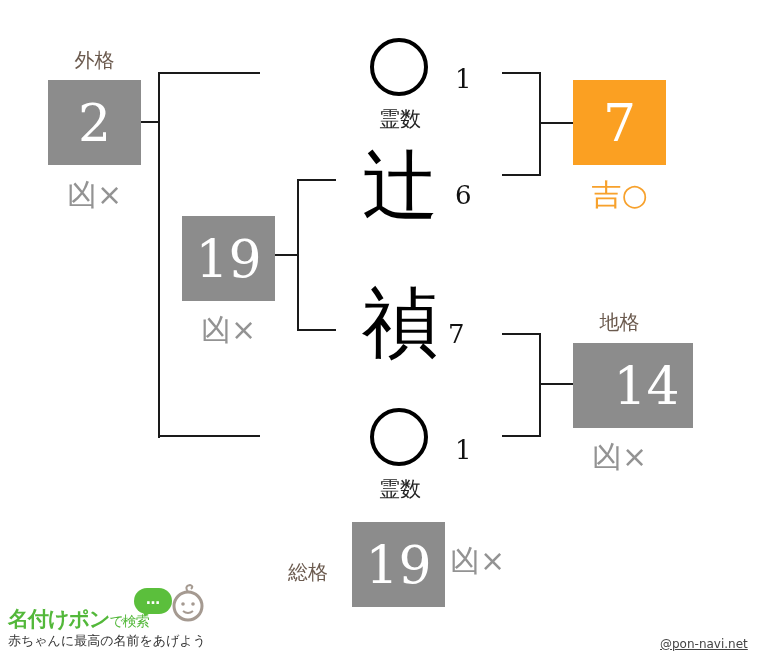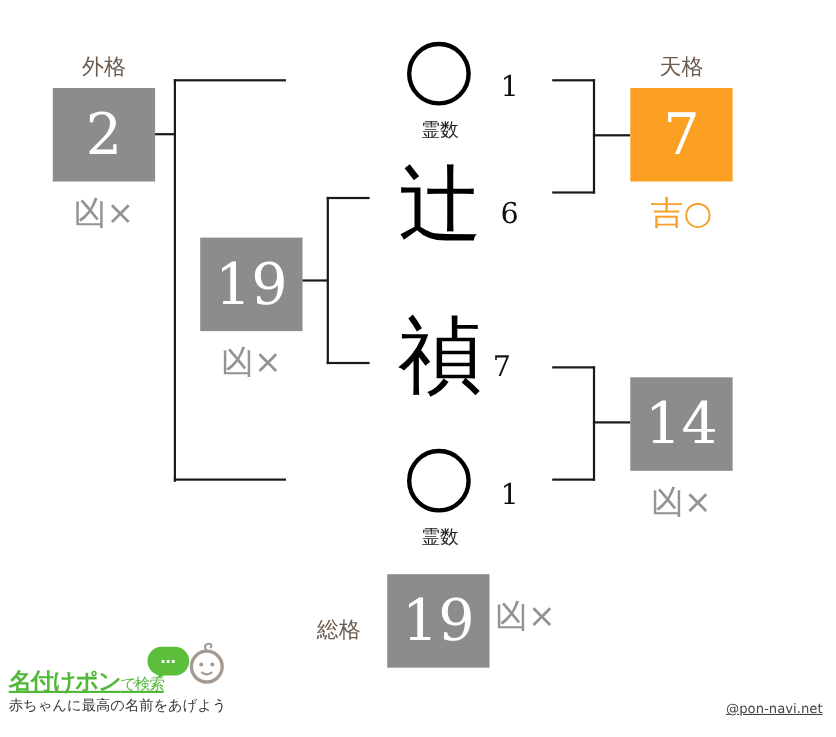--- a/index.html
+++ b/index.html
@@ -11,22 +11,22 @@
     color:#ffffff; font-family:"DejaVu Serif", "Liberation Serif", serif; font-size:52px; line-height:1; }
   .box.gray { background:#8c8c8c; }
   .box.orange { background:#fba022; }
   .verdict { font-size:30px; text-align:center; width:93px; line-height:34px; color:#939393; }
   .verdict.good { color:#f7a12c; }
   .hl { position:absolute; height:2px; background:#1a1a1a; }
   .vl { position:absolute; width:2px; background:#1a1a1a; }
   .char { font-family:"DejaVu Serif", "Liberation Serif", serif; font-size:76px; color:#000; line-height:1; width:90px; text-align:center; }
   .circle { width:58px; height:58px; border:4px solid #000; border-radius:50%; box-sizing:border-box; }
   .stroke { font-family:"DejaVu Serif", "Liberation Serif", serif; font-size:26px; color:#111; line-height:1; }
-  .reisu { font-size:17px; color:#222; width:60px; text-align:center; line-height:22px; }
-  .logo-title { color:#53b83a; font-size:21px; font-weight:bold; letter-spacing:-1px;text-decoration:underline; }
+  .reisu { font-size:21px; color:#222; width:60px; text-align:center; line-height:22px; }
+  .logo-title { color:#53b83a; font-size:21px; font-weight:bold; letter-spacing:-1px; }
   .logo-title small { font-size:14px; font-weight:normal; }
   .logo-sub { color:#333; font-size:13px; }
   .credit { color:#444; font-size:12px;text-decoration:underline; }
 </style>
 </head>
 <body>
 
 <div id="canvas">
 
   <div class="abs label" style="left:48px; top:48px;text-align:center;">外格</div>
@@ -58,30 +58,30 @@
 
   <div class="abs circle" style="left:370px; top:408px;"></div>
   <div class="abs stroke" style="left:455px; top:437px;">1</div>
   <div class="abs reisu" style="left:370px; top:478px;">霊数</div>
 
   <div class="hl" style="left:502px; top:72px; width:39px;"></div>
   <div class="hl" style="left:502px; top:174px; width:39px;"></div>
   <div class="vl" style="left:539px; top:72px; height:104px;"></div>
   <div class="hl" style="left:539px; top:122px; width:34px;"></div>
 
-  <div class="abs label" style="left:573px; top:48px;">天格</div>
   <div class="abs box orange" style="left:573px; top:80px;">7</div>
   <div class="abs verdict good" style="left:573px; top:178px;">吉○</div>
 
   <div class="hl" style="left:502px; top:333px; width:39px;"></div>
   <div class="hl" style="left:502px; top:435px; width:39px;"></div>
   <div class="vl" style="left:539px; top:333px; height:104px;"></div>
   <div class="hl" style="left:539px; top:383px; width:34px;"></div>
 
-  <div class="abs box gray" style="left:573px; top:343px;">14</div>
+  <div class="abs label" style="left:573px; top:310px;">地格</div>
+  <div class="abs box gray" style="left:573px; top:343px;padding-left:27px;">14</div>
   <div class="abs verdict" style="left:573px; top:440px;">凶×</div>
 
   <div class="abs label" style="left:268px; top:560px; width:80px;">総格</div>
   <div class="abs box gray" style="left:352px; top:522px;">19</div>
   <div class="abs verdict" style="left:450px; top:544px; text-align:left;">凶×</div>
 
   <div class="abs" style="left:8px; top:605px;">
     <span class="logo-title">名付けポン</span><span class="logo-title"><small>で検索</small></span>
   </div>
   <div class="abs" style="left:134px; top:588px; width:38px; height:26px; background:#5bbf3c; border-radius:13px; color:#fff; font-size:14px; font-weight:bold; text-align:center; line-height:22px;">

